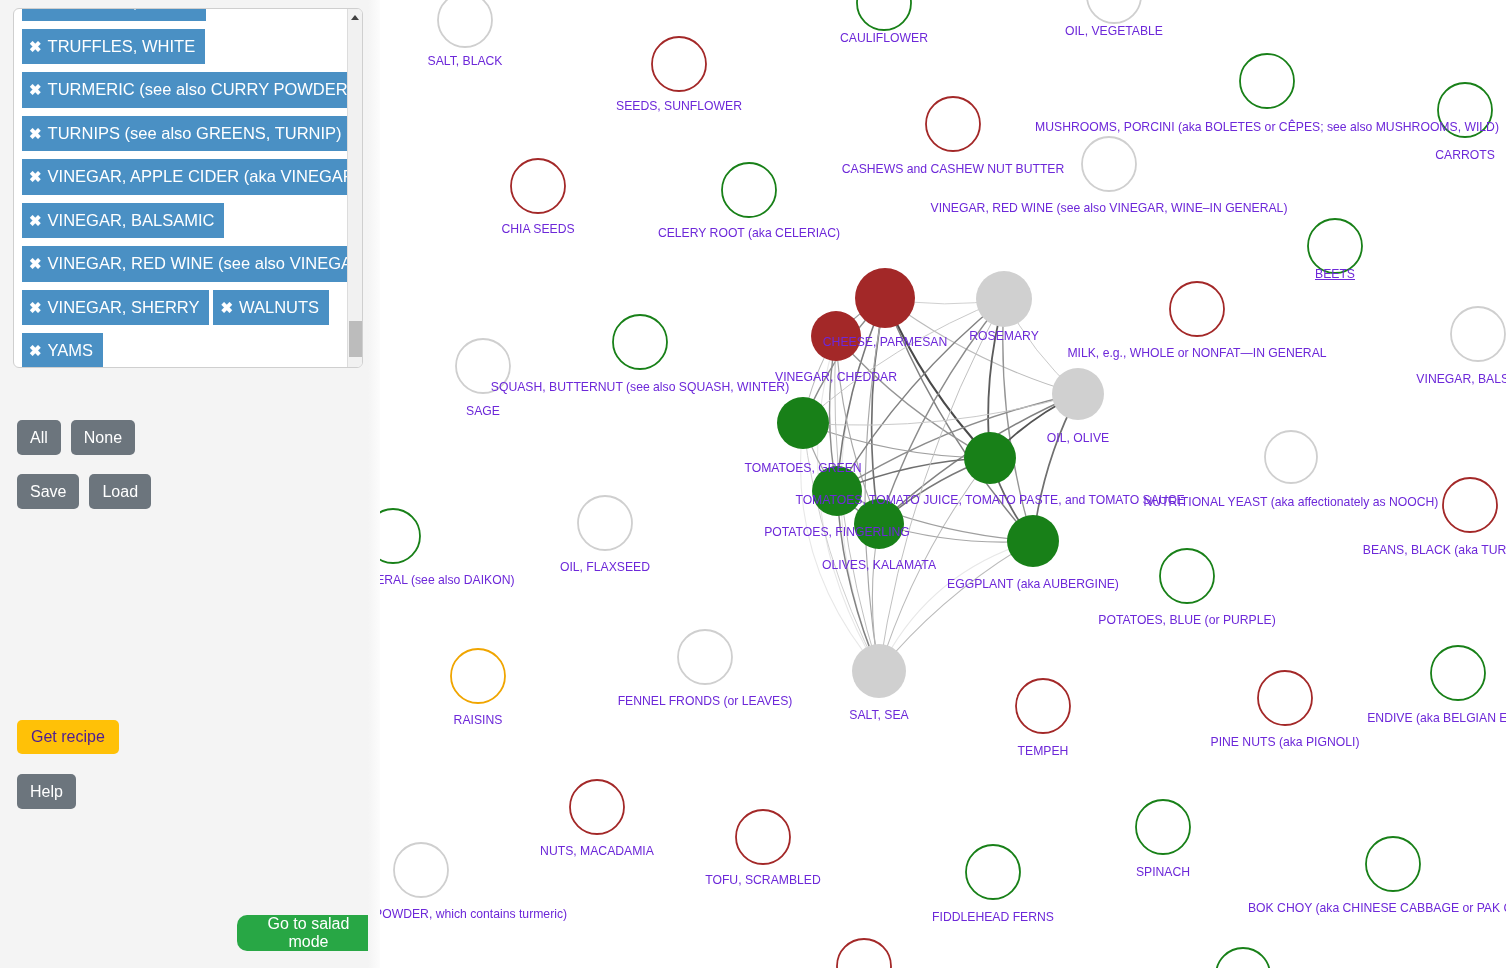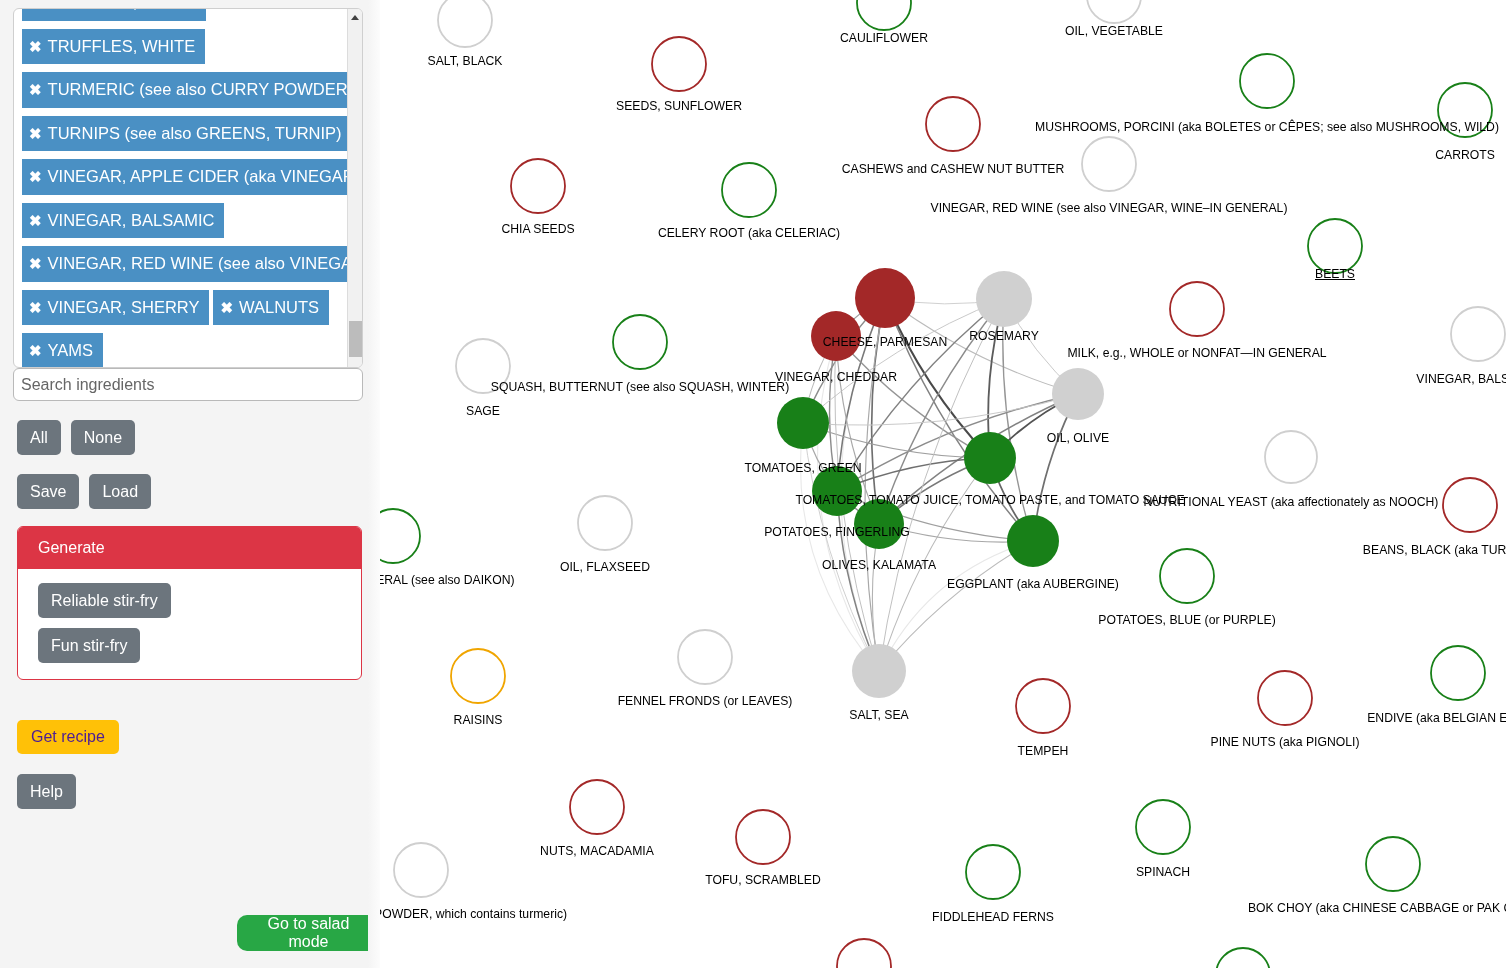--- a/index.html
+++ b/index.html
@@ -151,21 +151,21 @@
 
   
   #graph {
     position: absolute; left: 0; top: 0;
     width: 1506px; height: 968px;
   }
   #graph-svg { position: absolute; left: 0; top: 0; width: 1506px; height: 968px; }
   .node-label {
     position: absolute;
     font-size: 12.2px;
-    color: #000000;
+    color: #6d28d9;
     white-space: nowrap;
     transform: translateX(-50%);
     pointer-events: none;
   }
 </style>
 </head>
 <body>
 
 <div id="app">
 
@@ -308,39 +308,31 @@
     <div id="multiselect">
       <div id="tag-scroll"><span class="tag"><span class="x">✖</span><span>TRUFFLES, BLACK</span></span><span class="tag"><span class="x">✖</span><span>TRUFFLES, WHITE</span></span><span class="tag"><span class="x">✖</span><span>TURMERIC (see also CURRY POWDER,</span></span><span class="tag"><span class="x">✖</span><span>TURNIPS (see also GREENS, TURNIP)</span></span><span class="tag"><span class="x">✖</span><span>VINEGAR, APPLE CIDER (aka VINEGAR</span></span><span class="tag"><span class="x">✖</span><span>VINEGAR, BALSAMIC</span></span><span class="tag"><span class="x">✖</span><span>VINEGAR, RED WINE (see also VINEGAR</span></span><span class="tag"><span class="x">✖</span><span>VINEGAR, SHERRY</span></span><span class="tag"><span class="x">✖</span><span>WALNUTS</span></span><span class="tag"><span class="x">✖</span><span>YAMS</span></span></div>
       <div id="ms-scrollbar">
         <div id="ms-scroll-up">
             <span></span>
           </div>
         <div id="ms-scroll-thumb"></div>
       </div>
     </div>
 
-    <input id="search-input" type="text" placeholder="Search ingredients" style="">
 
     <div id="row-all-none">
       <button class="btn-gray">All</button>
       <button class="btn-gray">None</button>
     </div>
 
     <div id="row-save-load">
       <button class="btn-gray">Save</button>
       <button class="btn-gray">Load</button>
     </div>
 
-    <div id="generate-card">
-      <div id="generate-header">Generate</div>
-      <div id="generate-body">
-        <button class="btn-gray">Reliable stir-fry</button>
-        <button class="btn-gray">Fun stir-fry</button>
-      </div>
-    </div>
 
     <button id="get-recipe-btn">Get recipe</button>
     <button id="help-btn" class="btn-gray">Help</button>
     <button id="salad-mode-btn">Go to salad mode</button>
 
     <div id="sidebar-shadow"></div>
   </div>
 </div>
 
 </body></html>

